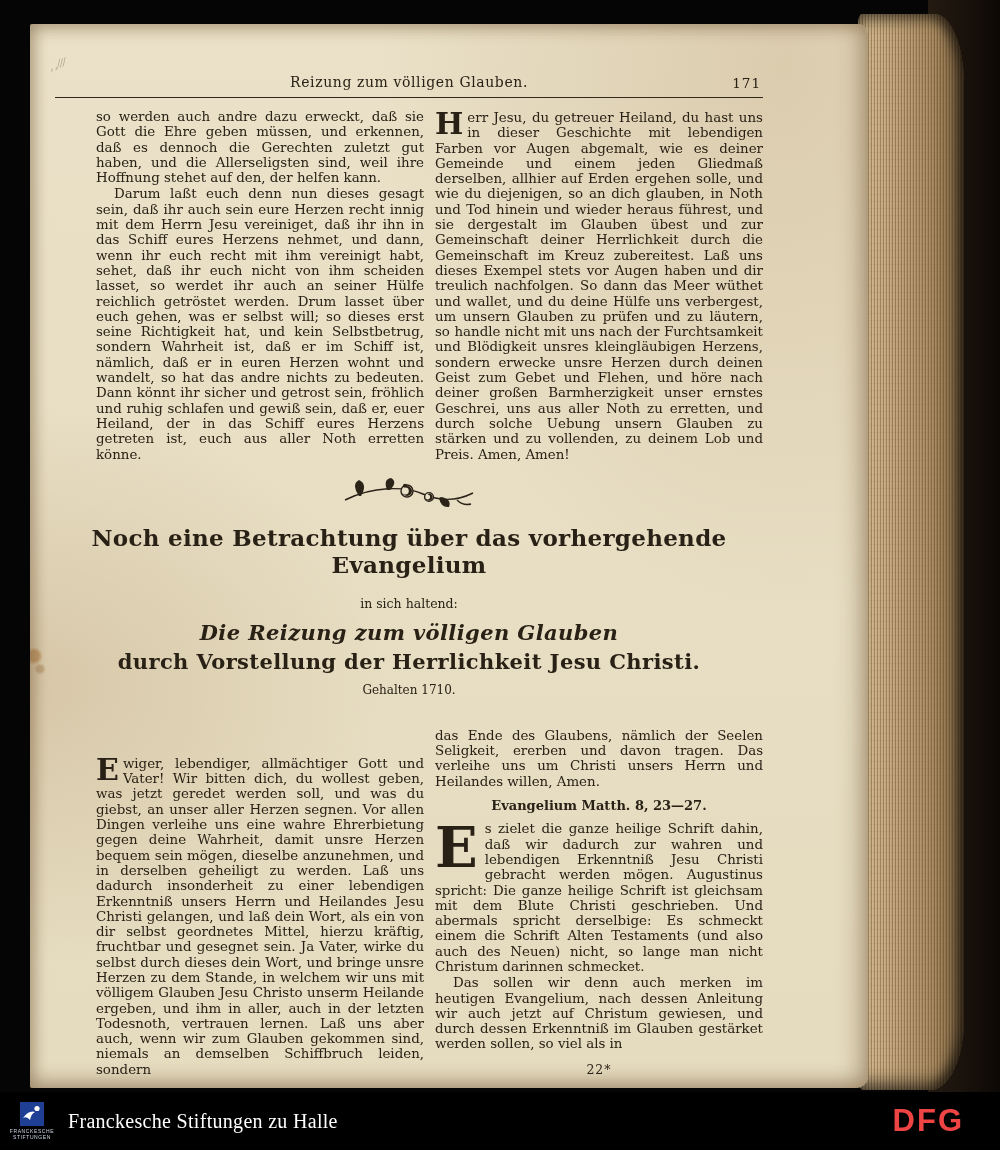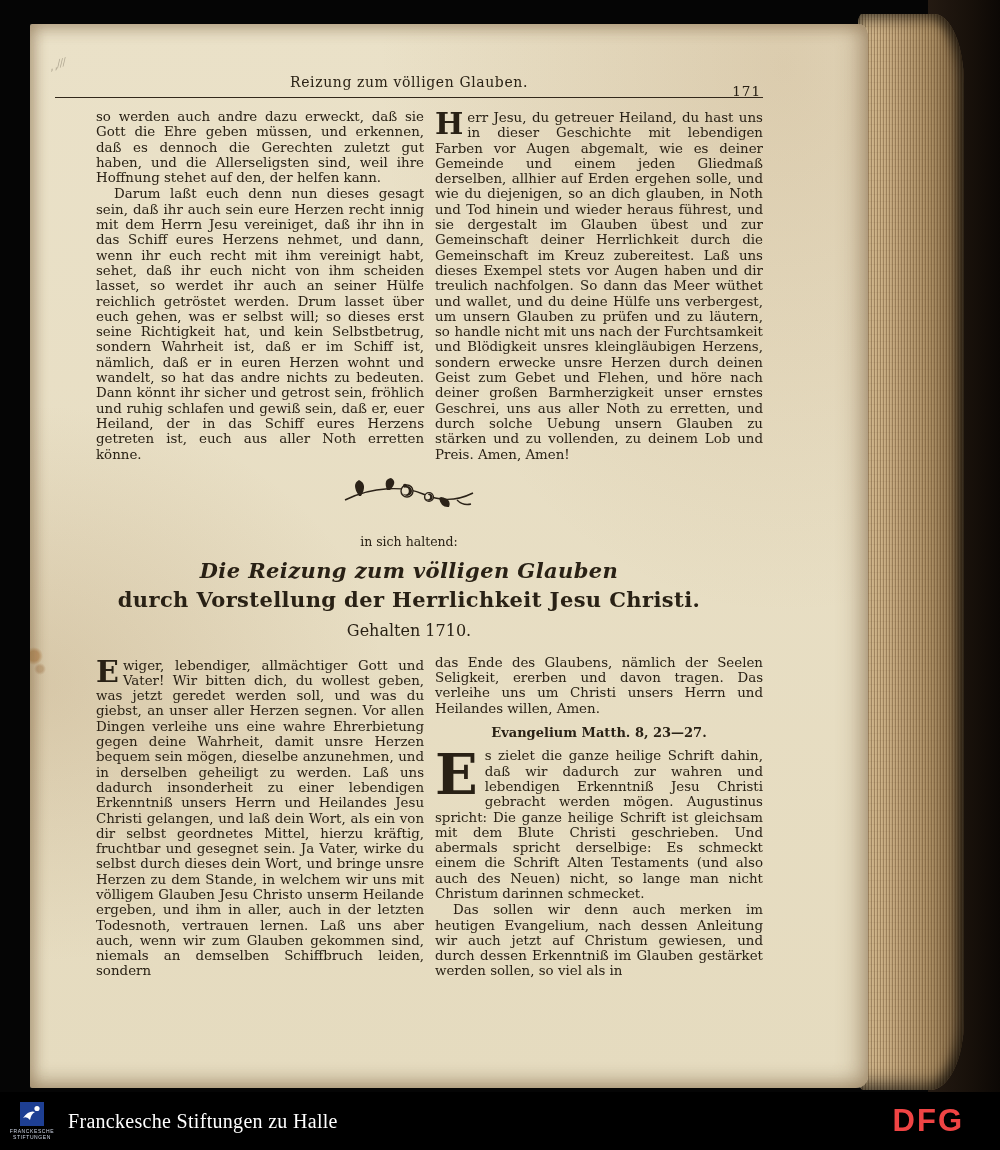--- a/index.html
+++ b/index.html
@@ -29,21 +29,21 @@
       radial-gradient(ellipse at 0% 62%, rgba(150,110,60,.20), rgba(150,110,60,0) 30%),
       linear-gradient(#eae1c8,#e5dbbf);
     box-shadow:inset -12px 0 20px rgba(110,80,45,.30), inset 8px 0 12px rgba(110,80,45,.20),
                inset 0 -10px 16px rgba(110,80,45,.24), inset 0 8px 12px rgba(120,90,50,.16);
     border-radius:2px 10px 12px 2px;}
 
   .content{position:absolute;left:25px;top:50px;width:708px;}
 
   
   .running-head{position:relative;height:18px;font-size:14px;text-align:center;letter-spacing:.6px;}
-  .running-head .pagenum{position:absolute;right:2px;top:9px;font-size:13.5px;letter-spacing:1px;}
+  .running-head .pagenum{position:absolute;right:2px;top:1px;font-size:13.5px;letter-spacing:1px;}
   .pencil{position:absolute;left:-6px;top:-16px;color:rgba(100,90,75,.45);font-size:11px;
           transform:rotate(-18deg);letter-spacing:1px;}
   .head-rule{border-top:1.5px solid #32281b;margin-top:5px;margin-bottom:11px;}
 
   
   .columns{display:flex;align-items:flex-end;margin-left:41px;}
   .col{width:348px;font-size:13.4px;line-height:15.3px;text-align:justify;}
   .coldiv{width:1px;background:#2f2619;margin:2px 5px;}
   p{margin:0;text-indent:1.35em;}
   p.noindent{text-indent:0;}
@@ -54,21 +54,21 @@
   .dcbig{float:left;font-weight:bold;font-size:56px;line-height:48px;padding:2px 7px 0 0;}
 
   
   .ornament{text-align:center;margin:14px 0 6px;}
 
   
   .sh-title{font-size:23px;text-align:center;margin-top:8px;font-weight:bold;letter-spacing:.3px;}
   .sh-intro{font-size:12.5px;text-align:center;margin-top:18px;}
   .sh-sub{font-size:21px;font-weight:bold;text-align:center;margin-top:9px;letter-spacing:.4px;font-style:italic;}
   .sh-sub2{font-size:21px;font-weight:bold;text-align:center;margin-top:4px;letter-spacing:.4px;}
-  .sh-date{font-size:16px;text-align:center;margin:9px 0 15px;}
+  .sh-date{font-size:12px;text-align:center;margin:9px 0 31px;}
 
   .gospel-head{font-size:13px;font-weight:bold;text-align:center;margin:9px 0 8px;}
   .sig{text-align:center;margin-top:10px;font-size:12.5px;letter-spacing:1px;}
 
   
   .bottom-bar{position:absolute;left:0;bottom:0;width:1000px;height:58px;background:#000;
     display:flex;align-items:center;}
   .logo-block{margin-left:9px;width:46px;display:flex;flex-direction:column;align-items:center;}
   .logo-caption{color:#cfd6e6;font-family:"Liberation Sans",sans-serif;font-size:5px;
     line-height:6px;letter-spacing:.6px;text-align:center;margin-top:2px;}
@@ -115,35 +115,37 @@
             <path d="M100 22 q 2 10 10 9 q 3 -8 -8 -10" fill="#2b2218" stroke="none"></path>
             <circle cx="68" cy="15" r="6" fill="#e9e0c8"></circle>
             <path d="M68 10 a5 5 0 1 1 -5 5 a3.4 3.4 0 1 0 3.4 -3.4 a2 2 0 1 1 1.6 -1.6" fill="#2b2218" stroke="none"></path>
             <circle cx="90" cy="21" r="4.4" fill="#e9e0c8"></circle>
             <path d="M90 17.5 a3.6 3.6 0 1 1 -3.6 3.6 a2.4 2.4 0 1 0 2.4 -2.4" fill="#2b2218" stroke="none"></path>
             <path d="M118 24 q 6 6 14 4"></path>
           </g>
         </svg>
       </div>
 
+      <div class="sh-title">Noch eine Betrachtung über das vorhergehende Evangelium</div>
       <div class="sh-intro">in sich haltend:</div>
       <div class="sh-sub">Die Reizung zum völligen Glauben</div>
       <div class="sh-sub2">durch Vorstellung der Herrlichkeit Jesu Christi.</div>
       <div class="sh-date">Gehalten 1710.</div>
 
       <div class="columns">
         <div class="col">
           <p class="noindent"><span class="dc">E</span><span>wiger, lebendiger, allmächtiger Gott und Vater! Wir bitten dich, du wollest geben, was jetzt geredet werden soll, und was du giebst, an unser aller Herzen segnen. Vor allen Dingen verleihe uns eine wahre Ehrerbietung gegen deine Wahrheit, damit unsre Herzen bequem sein mögen, dieselbe anzunehmen, und in derselben geheiligt zu werden. Laß uns dadurch insonderheit zu einer lebendigen Erkenntniß unsers Herrn und Heilandes Jesu Christi gelangen, und laß dein Wort, als ein von dir selbst geordnetes Mittel, hierzu kräftig, fruchtbar und gesegnet sein. Ja Vater, wirke du selbst durch dieses dein Wort, und bringe unsre Herzen zu dem Stande, in welchem wir uns mit völligem Glauben Jesu Christo unserm Heilande ergeben, und ihm in aller, auch in der letzten Todesnoth, vertrauen lernen. Laß uns aber auch, wenn wir zum Glauben gekommen sind, niemals an demselben Schiffbruch leiden, sondern</span></p>
         </div>
         <div class="coldiv"></div>
         <div class="col">
           <p class="noindent">das Ende des Glaubens, nämlich der Seelen Seligkeit, ererben und davon tragen. Das verleihe uns um Christi unsers Herrn und Heilandes willen, Amen.</p>
           <div class="gospel-head">Evangelium Matth. 8, 23—27.</div>
           <p class="noindent"><span class="dcbig">E</span><span>s zielet die ganze heilige Schrift dahin, daß wir dadurch zur wahren und lebendigen Erkenntniß Jesu Christi gebracht werden mögen. Augustinus spricht: Die ganze heilige Schrift ist gleichsam mit dem Blute Christi geschrieben. Und abermals spricht derselbige: Es schmeckt einem die Schrift Alten Testaments (und also auch des Neuen) nicht, so lange man nicht Christum darinnen schmecket.</span></p>
           <p>Das sollen wir denn auch merken im heutigen Evangelium, nach dessen Anleitung wir auch jetzt auf Christum gewiesen, und durch dessen Erkenntniß im Glauben gestärket werden sollen, so viel als in</p>
+          <div class="sig">22*</div>
         </div>
       </div>
 
     </div>
   </div>
 
   <div class="bottom-bar">
     <div class="logo-block">
       <svg width="24" height="24" viewBox="0 0 24 24" aria-hidden="true">
         <rect width="24" height="24" fill="#1e3f93"></rect>

